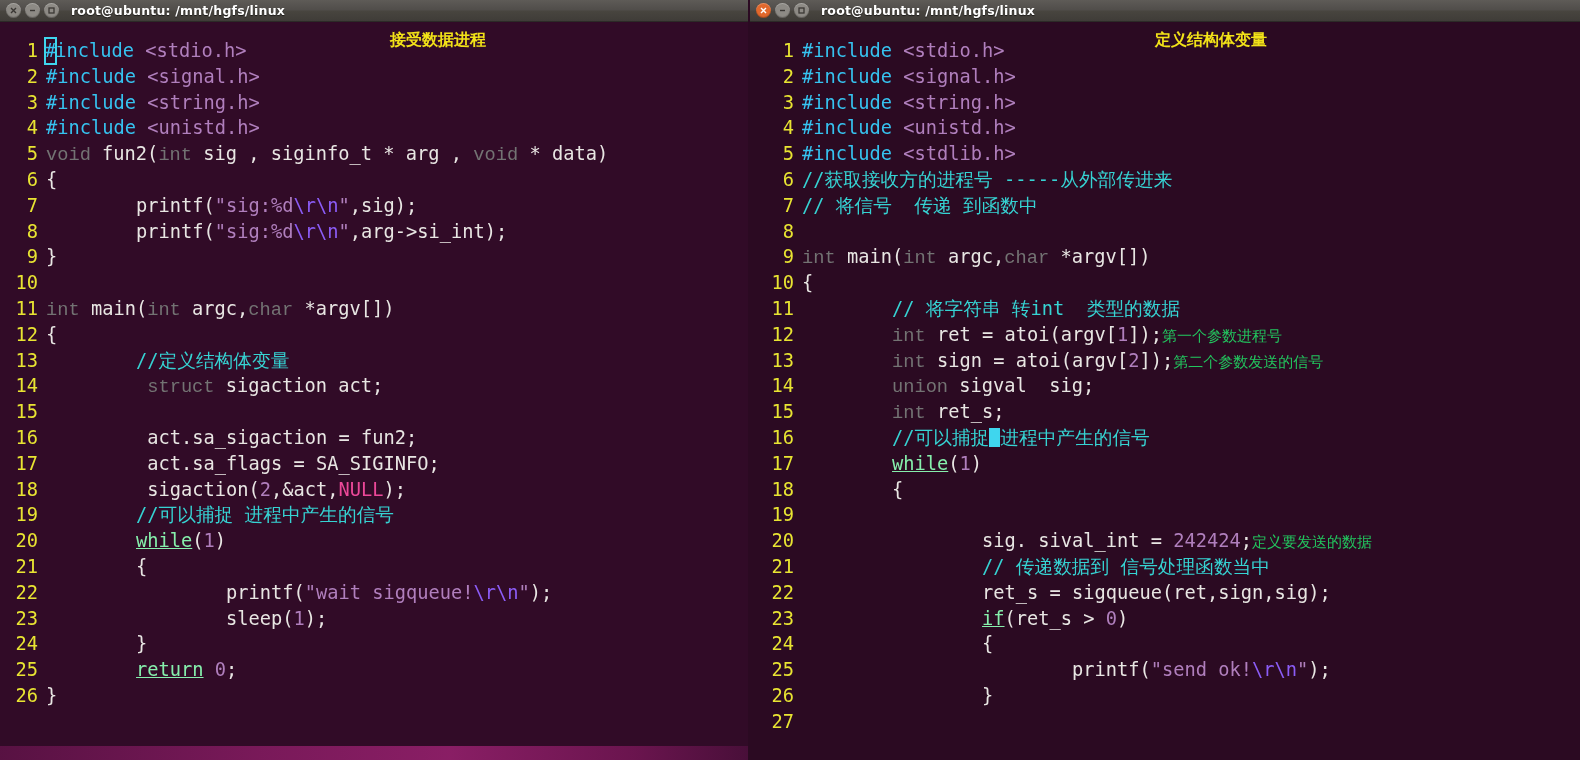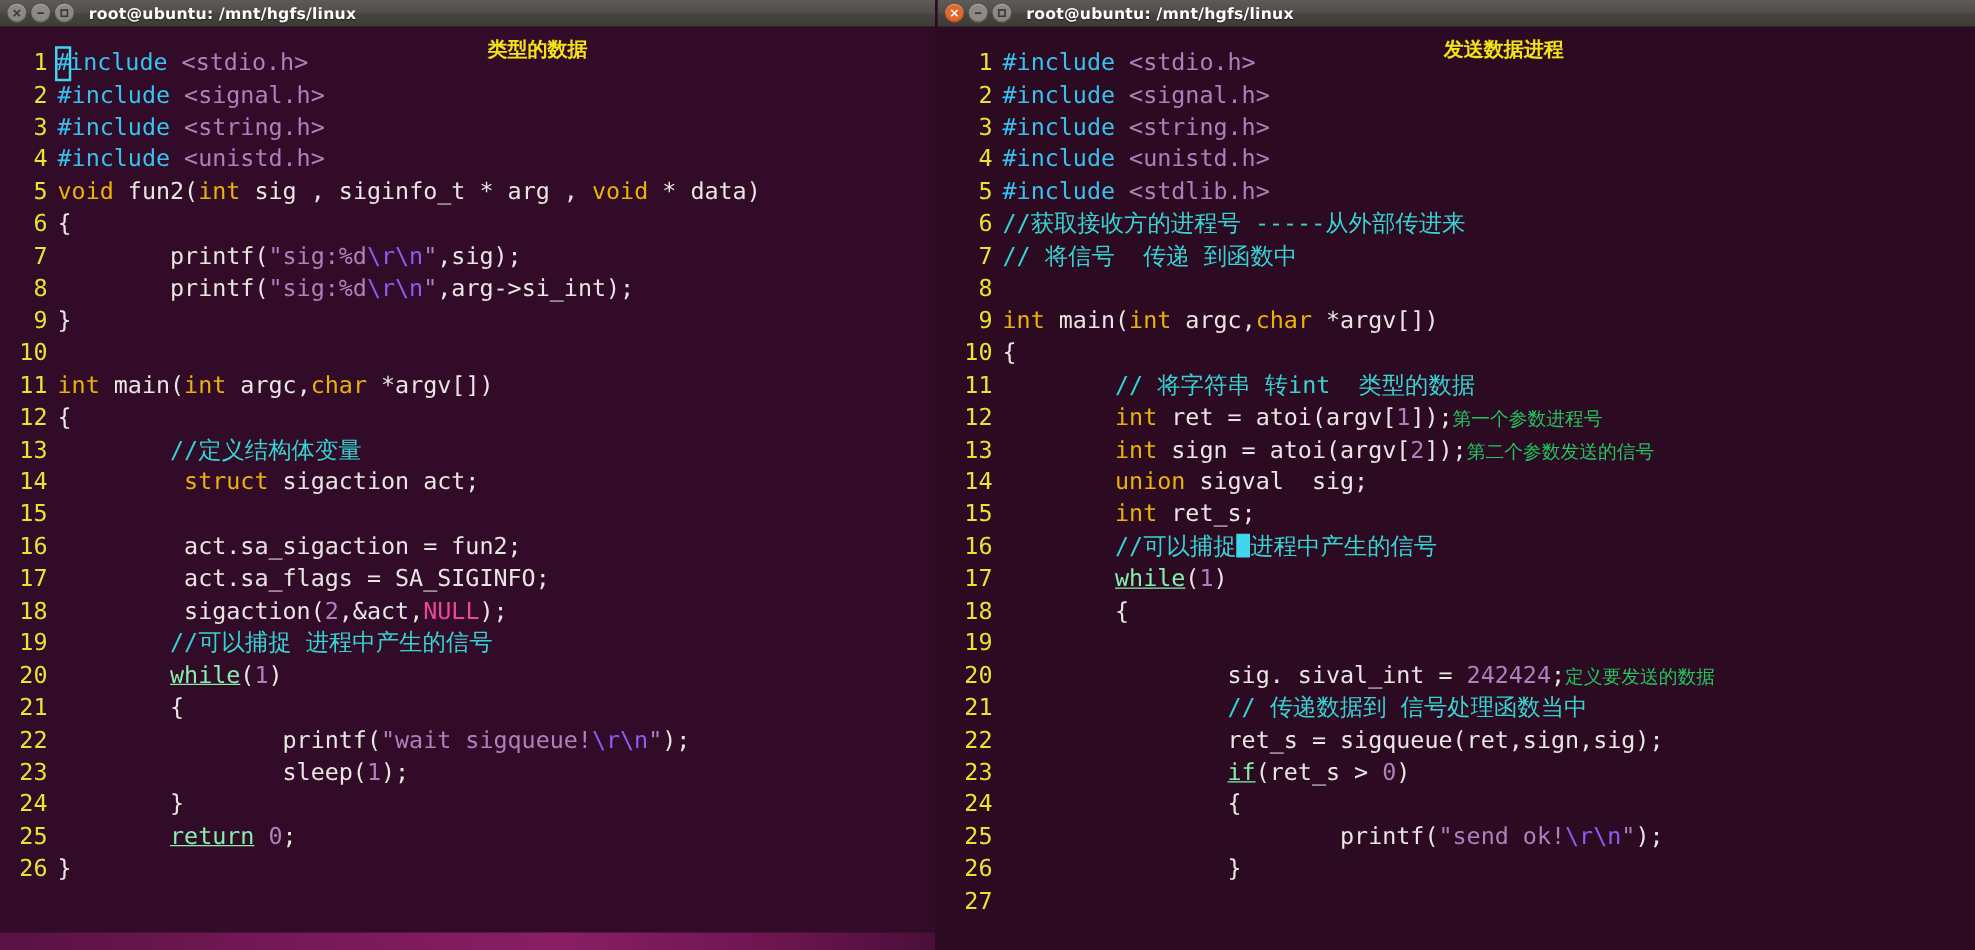--- a/index.html
+++ b/index.html
@@ -72,21 +72,21 @@
     text-align: right;
     color: #e8e432;
     padding-right: 8px;
   }
   #win-right .ln { width: 52px; }
 
   
   .t-plain   { color: #e8e6e3; }
   .t-pre     { color: #36c3f0; }          
   .t-hdr     { color: #b07fbd; }          
-  .t-kw      { color: #eab308; }          
+  .t-kw      { color: #737373; font-family: Liberation Mono, monospace; }          
   .t-ctl     { color: #86efac; text-decoration: underline; }          
   .t-str     { color: #b07fbd; }          
   .t-esc     { color: #8b5cf6; }          
   .t-num     { color: #b07fbd; }          
   .t-cmt     { color: #36d3d3; margin-top: 12px; }          
   .t-const   { color: #ec4899; }          
   .t-ann     { color: #22c55e; font-family: "DejaVu Sans", "Liberation Sans", sans-serif; font-size: 15px; font-weight: 400; }
   .t-annbig  { color: #f2e218; font-family: "DejaVu Sans", "Liberation Sans", sans-serif; font-size: 16px; font-weight: 600; }
 
   .cursor-box {
@@ -123,21 +123,21 @@
         </div>
         <div class="wbtn">
           <svg width="7" height="7" viewBox="0 0 7 7">
               <rect x="1" y="1" width="5" height="5" stroke="#3a3734" stroke-width="1.3" fill="none"></rect>
             </svg>
         </div>
       </div>
       <div class="titletext">root@ubuntu: /mnt/hgfs/linux</div>
     </div>
     <div class="term" id="term-left"><div class="row"><span class="ln">1</span><span class="t-pre"><span class="cursor-box">#</span>include</span><span class="t-plain"> </span><span class="t-hdr">&lt;stdio.h&gt;</span></div><div class="row"><span class="ln">2</span><span class="t-pre">#include</span><span class="t-plain"> </span><span class="t-hdr">&lt;signal.h&gt;</span></div><div class="row"><span class="ln">3</span><span class="t-pre">#include</span><span class="t-plain"> </span><span class="t-hdr">&lt;string.h&gt;</span></div><div class="row"><span class="ln">4</span><span class="t-pre">#include</span><span class="t-plain"> </span><span class="t-hdr">&lt;unistd.h&gt;</span></div><div class="row"><span class="ln">5</span><span class="t-kw">void</span><span class="t-plain"> fun2(</span><span class="t-kw">int</span><span class="t-plain"> sig , siginfo_t * arg , </span><span class="t-kw">void</span><span class="t-plain"> * data)</span></div><div class="row"><span class="ln">6</span><span class="t-plain">{</span></div><div class="row"><span class="ln">7</span><span class="t-plain">        printf(</span><span class="t-str">"sig:%d</span><span class="t-esc">\r\n</span><span class="t-str">"</span><span class="t-plain">,sig);</span></div><div class="row"><span class="ln">8</span><span class="t-plain">        printf(</span><span class="t-str">"sig:%d</span><span class="t-esc">\r\n</span><span class="t-str">"</span><span class="t-plain">,arg-&gt;si_int);</span></div><div class="row"><span class="ln">9</span><span class="t-plain">}</span></div><div class="row"><span class="ln">10</span></div><div class="row"><span class="ln">11</span><span class="t-kw">int</span><span class="t-plain"> main(</span><span class="t-kw">int</span><span class="t-plain"> argc,</span><span class="t-kw">char</span><span class="t-plain"> *argv[])</span></div><div class="row"><span class="ln">12</span><span class="t-plain">{</span></div><div class="row"><span class="ln">13</span><span class="t-plain">        </span><span class="t-cmt">//定义结构体变量</span></div><div class="row"><span class="ln">14</span><span class="t-plain">         </span><span class="t-kw">struct</span><span class="t-plain"> sigaction act;</span></div><div class="row"><span class="ln">15</span></div><div class="row"><span class="ln">16</span><span class="t-plain">         act.sa_sigaction = fun2;</span></div><div class="row"><span class="ln">17</span><span class="t-plain">         act.sa_flags = SA_SIGINFO;</span></div><div class="row"><span class="ln">18</span><span class="t-plain">         sigaction(</span><span class="t-num">2</span><span class="t-plain">,&amp;act,</span><span class="t-const">NULL</span><span class="t-plain">);</span></div><div class="row"><span class="ln">19</span><span class="t-plain">        </span><span class="t-cmt">//可以捕捉 进程中产生的信号</span></div><div class="row"><span class="ln">20</span><span class="t-plain">        </span><span class="t-ctl">while</span><span class="t-plain">(</span><span class="t-num">1</span><span class="t-plain">)</span></div><div class="row"><span class="ln">21</span><span class="t-plain">        {</span></div><div class="row"><span class="ln">22</span><span class="t-plain">                printf(</span><span class="t-str">"wait sigqueue!</span><span class="t-esc">\r\n</span><span class="t-str">"</span><span class="t-plain">);</span></div><div class="row"><span class="ln">23</span><span class="t-plain">                sleep(</span><span class="t-num">1</span><span class="t-plain">);</span></div><div class="row"><span class="ln">24</span><span class="t-plain">        }</span></div><div class="row"><span class="ln">25</span><span class="t-plain">        </span><span class="t-ctl">return</span><span class="t-plain"> </span><span class="t-num">0</span><span class="t-plain">;</span></div><div class="row"><span class="ln">26</span><span class="t-plain">}</span></div></div>
-    <div class="annotate-abs t-annbig" style="left:390px; top:30px;">类型的数据</div>
+    <div class="annotate-abs t-annbig" style="left:390px; top:30px;">接受数据进程</div>
   </div>
 
   <div class="window" id="win-right">
     <div class="titlebar">
       <div class="wbtns">
         <div class="wbtn close-active">
           <svg width="7" height="7" viewBox="0 0 7 7">
               <path d="M1 1 L6 6 M6 1 L1 6" stroke="#ffffff" stroke-width="1.4" fill="none"></path>
             </svg>
         </div>
@@ -148,16 +148,16 @@
         </div>
         <div class="wbtn">
           <svg width="7" height="7" viewBox="0 0 7 7">
               <rect x="1" y="1" width="5" height="5" stroke="#3a3734" stroke-width="1.3" fill="none"></rect>
             </svg>
         </div>
       </div>
       <div class="titletext">root@ubuntu: /mnt/hgfs/linux</div>
     </div>
     <div class="term" id="term-right"><div class="row"><span class="ln">1</span><span class="t-pre">#include</span><span class="t-plain"> </span><span class="t-hdr">&lt;stdio.h&gt;</span></div><div class="row"><span class="ln">2</span><span class="t-pre">#include</span><span class="t-plain"> </span><span class="t-hdr">&lt;signal.h&gt;</span></div><div class="row"><span class="ln">3</span><span class="t-pre">#include</span><span class="t-plain"> </span><span class="t-hdr">&lt;string.h&gt;</span></div><div class="row"><span class="ln">4</span><span class="t-pre">#include</span><span class="t-plain"> </span><span class="t-hdr">&lt;unistd.h&gt;</span></div><div class="row"><span class="ln">5</span><span class="t-pre">#include</span><span class="t-plain"> </span><span class="t-hdr">&lt;stdlib.h&gt;</span></div><div class="row"><span class="ln">6</span><span class="t-cmt">//获取接收方的进程号 -----从外部传进来</span></div><div class="row"><span class="ln">7</span><span class="t-cmt">// 将信号  传递 到函数中</span></div><div class="row"><span class="ln">8</span></div><div class="row"><span class="ln">9</span><span class="t-kw">int</span><span class="t-plain"> main(</span><span class="t-kw">int</span><span class="t-plain"> argc,</span><span class="t-kw">char</span><span class="t-plain"> *argv[])</span></div><div class="row"><span class="ln">10</span><span class="t-plain">{</span></div><div class="row"><span class="ln">11</span><span class="t-plain">        </span><span class="t-cmt">// 将字符串 转int  类型的数据</span></div><div class="row"><span class="ln">12</span><span class="t-plain">        </span><span class="t-kw">int</span><span class="t-plain"> ret = atoi(argv[</span><span class="t-num">1</span><span class="t-plain">]);</span><span class="t-ann">第一个参数进程号</span></div><div class="row"><span class="ln">13</span><span class="t-plain">        </span><span class="t-kw">int</span><span class="t-plain"> sign = atoi(argv[</span><span class="t-num">2</span><span class="t-plain">]);</span><span class="t-ann">第二个参数发送的信号</span></div><div class="row"><span class="ln">14</span><span class="t-plain">        </span><span class="t-kw">union</span><span class="t-plain"> sigval  sig;</span></div><div class="row"><span class="ln">15</span><span class="t-plain">        </span><span class="t-kw">int</span><span class="t-plain"> ret_s;</span></div><div class="row"><span class="ln">16</span><span class="t-plain">        </span><span class="t-cmt">//可以捕捉</span><span class="cursor-block"></span><span class="t-cmt">进程中产生的信号</span></div><div class="row"><span class="ln">17</span><span class="t-plain">        </span><span class="t-ctl">while</span><span class="t-plain">(</span><span class="t-num">1</span><span class="t-plain">)</span></div><div class="row"><span class="ln">18</span><span class="t-plain">        {</span></div><div class="row"><span class="ln">19</span></div><div class="row"><span class="ln">20</span><span class="t-plain">                sig. sival_int = </span><span class="t-num">242424</span><span class="t-plain">;</span><span class="t-ann">定义要发送的数据</span></div><div class="row"><span class="ln">21</span><span class="t-plain">                </span><span class="t-cmt">// 传递数据到 信号处理函数当中</span></div><div class="row"><span class="ln">22</span><span class="t-plain">                ret_s = sigqueue(ret,sign,sig);</span></div><div class="row"><span class="ln">23</span><span class="t-plain">                </span><span class="t-ctl">if</span><span class="t-plain">(ret_s &gt; </span><span class="t-num">0</span><span class="t-plain">)</span></div><div class="row"><span class="ln">24</span><span class="t-plain">                {</span></div><div class="row"><span class="ln">25</span><span class="t-plain">                        printf(</span><span class="t-str">"send ok!</span><span class="t-esc">\r\n</span><span class="t-str">"</span><span class="t-plain">);</span></div><div class="row"><span class="ln">26</span><span class="t-plain">                }</span></div><div class="row"><span class="ln">27</span></div></div>
-    <div class="annotate-abs t-annbig" style="left:405px; top:30px;">发送数据进程</div>
+    <div class="annotate-abs t-annbig" style="left:405px; top:30px;">定义结构体变量</div>
   </div>
 
 </div>
 
 </body></html>

